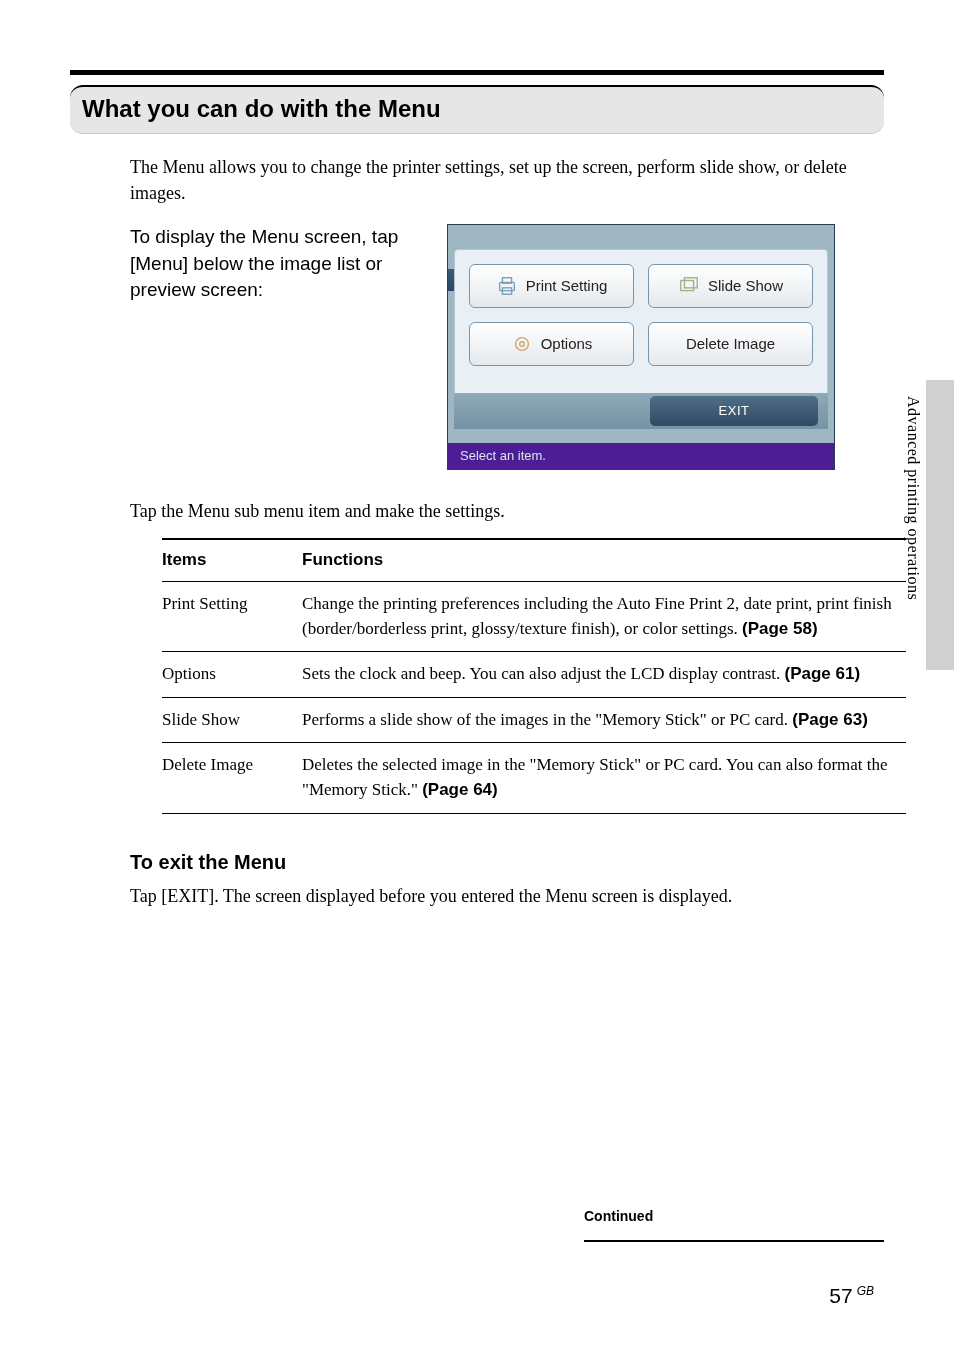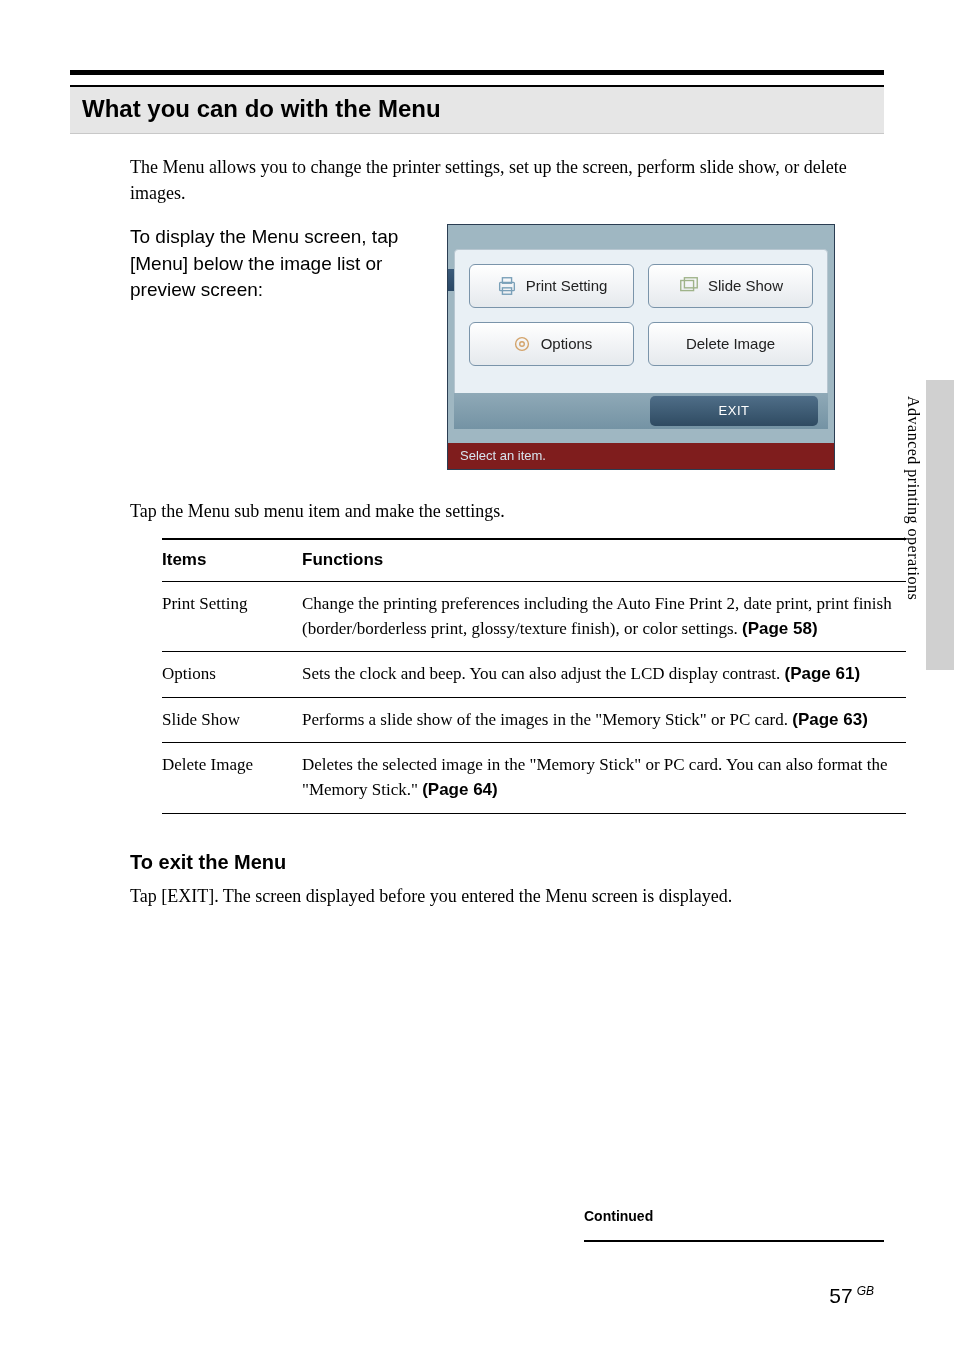--- a/index.html
+++ b/index.html
@@ -29,20 +29,21 @@
   }
   .h2-bar {
     background: #e6e6e6;
     border-top: 2px solid #000;
     border-bottom: 1px solid #c8c8c8;
     padding: 8px 10px 10px 12px;
     font-family: "Segoe UI", Arial, Helvetica, sans-serif;
     font-weight: 600;
     font-size: 24px;
     margin-bottom: 20px;
+    border-radius: 13px;
   }
   .body-text {
     font-size: 18px;
     line-height: 1.45;
     margin-left: 60px;
     margin-right: 10px;
   }
   .intro { margin-bottom: 18px; }
   .two-col {
     display: flex;
@@ -124,21 +125,21 @@
     display: flex;
     align-items: center;
     justify-content: center;
     font-size: 13px;
     letter-spacing: 0.5px;
   }
   .status-bar {
     position: absolute;
     bottom: 0; left: 0; right: 0;
     height: 26px;
-    background: #7f1d1d;
+    background: #4c1d95;
     color: #d8e4ee;
     font-size: 13px;
     padding: 4px 0 0 12px;
   }
   .sub-line { margin-bottom: 14px; }
   table.spec {
     width: 100%;
     border-collapse: collapse;
     font-size: 17px;
     margin-left: 32px;

